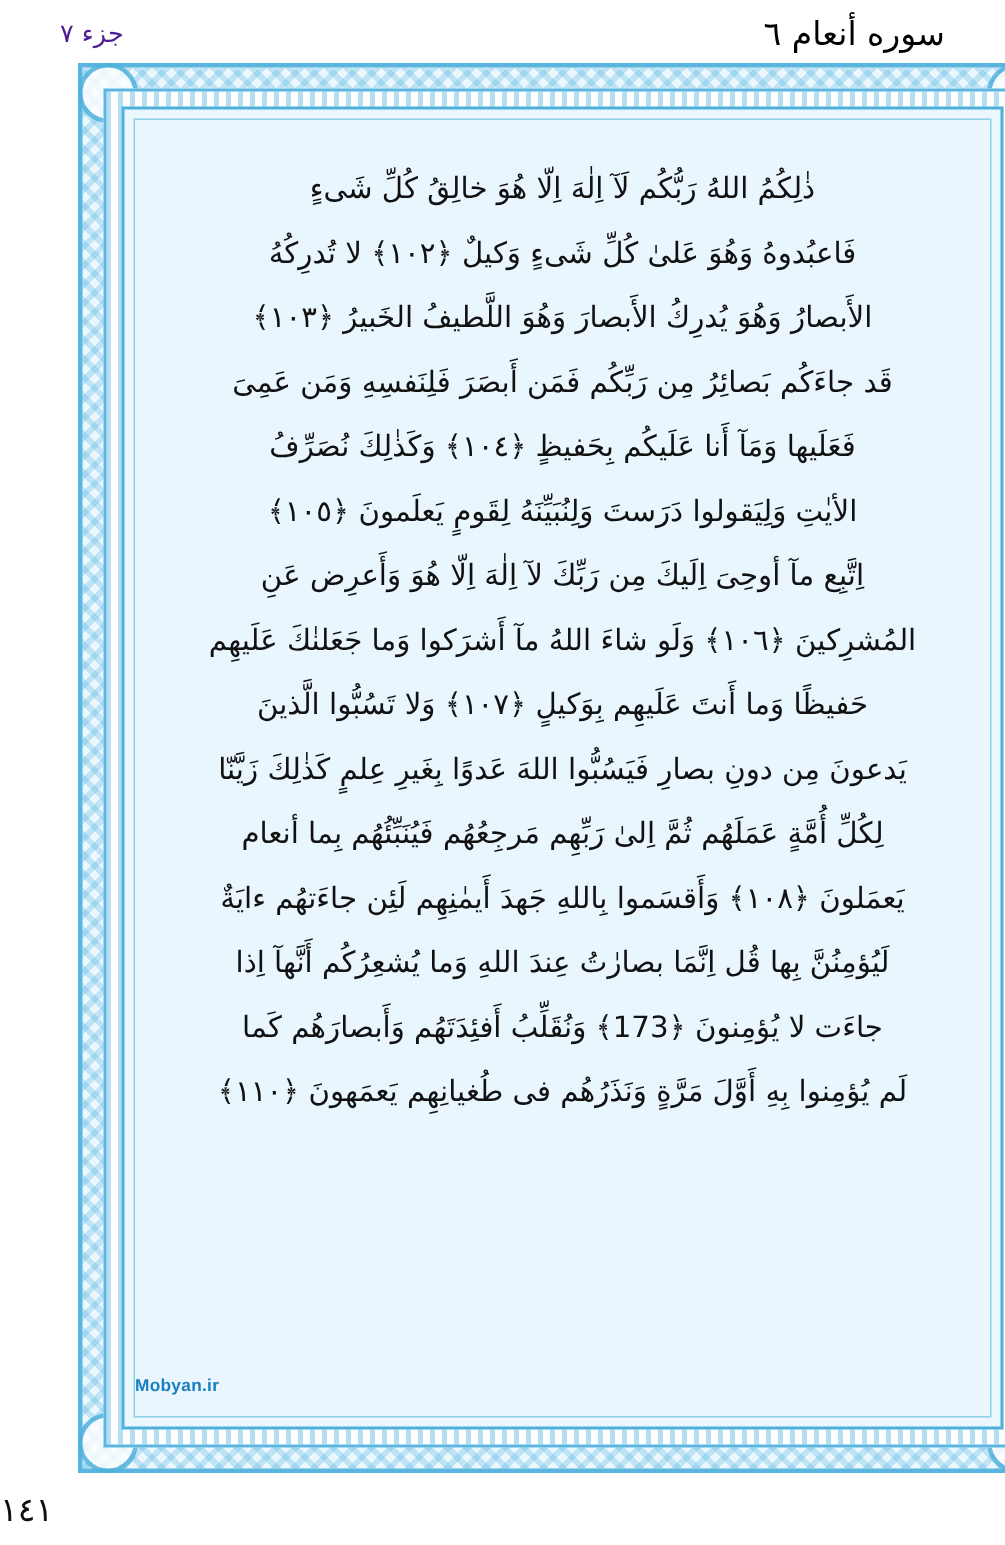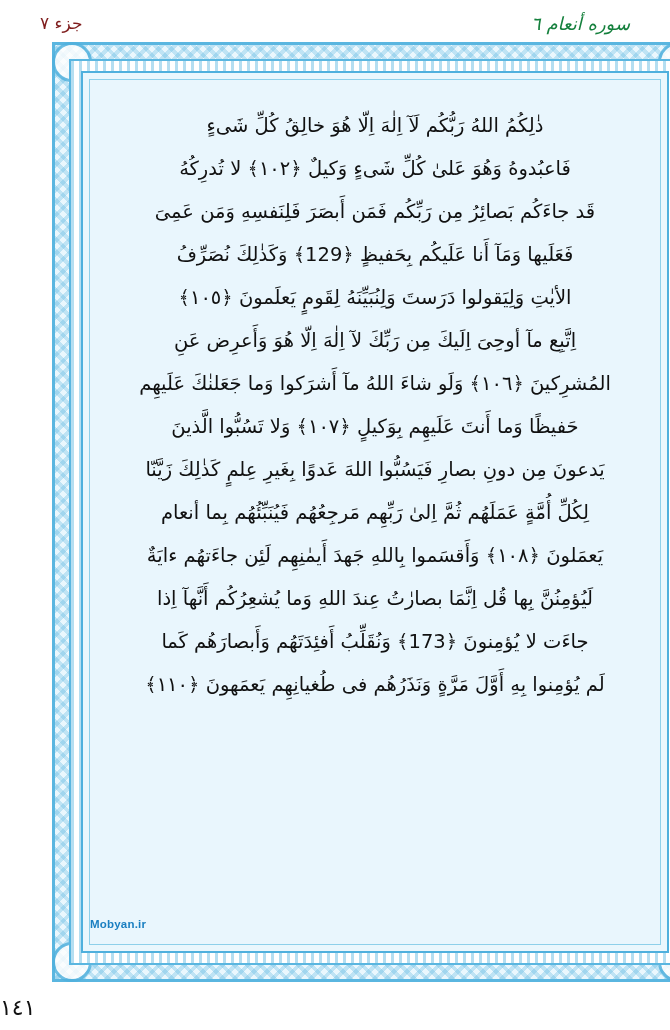--- a/index.html
+++ b/index.html
@@ -21,29 +21,28 @@
     top: 8px;
     left: 40px;
     right: 40px;
     height: 30px;
     display: flex;
     align-items: center;
     justify-content: space-between;
     direction: rtl;
   }
   .header-item {
-    font-size: 18px;
-    color: #15803d;
+    font-size: 22px;
+    color: #000000;
     font-family: "DejaVu Sans", sans-serif;
     white-space: nowrap;
-    font-style: italic;
   }
   .header-center {
     font-size: 17px;
-    color: #7f1d1d;
+    color: #4c1d95;
     letter-spacing: 2px;
   }
 
   
   .frame-outer {
     position: absolute;
     top: 42px;
     left: 12px;
     width: 646px;
     height: 940px;
@@ -159,22 +158,23 @@
   <div class="corner tr"></div>
   <div class="corner bl"></div>
   <div class="corner br"></div>
   <div class="frame-mid">
     <div class="frame-inner">
       <div class="frame-inner2">
 
         <div class="quran-text">
           <span class="line">ذٰلِكُمُ اللهُ رَبُّكُم لَآ اِلٰهَ اِلّا هُوَ خالِقُ كُلِّ شَىءٍ</span>
           <span class="line">فَاعبُدوهُ وَهُوَ عَلىٰ كُلِّ شَىءٍ وَكيلٌ ﴿١٠٢﴾ لا تُدرِكُهُ</span>
+          <span class="line">الأَبصارُ وَهُوَ يُدرِكُ الأَبصارَ وَهُوَ اللَّطيفُ الخَبيرُ ﴿١٠٣﴾</span>
           <span class="line">قَد جاءَكُم بَصائِرُ مِن رَبِّكُم فَمَن أَبصَرَ فَلِنَفسِهِ وَمَن عَمِىَ</span>
-          <span class="line">فَعَلَيها وَمَآ أَنا عَلَيكُم بِحَفيظٍ ﴿129﴾ وَكَذٰلِكَ نُصَرِّفُ</span>
+          <span class="line">فَعَلَيها وَمَآ أَنا عَلَيكُم بِحَفيظٍ ﴿١٠٤﴾ وَكَذٰلِكَ نُصَرِّفُ</span>
           <span class="line">الأيٰتِ وَلِيَقولوا دَرَستَ وَلِنُبَيِّنَهُ لِقَومٍ يَعلَمونَ ﴿١٠٥﴾</span>
           <span class="line">اِتَّبِع مآ أوحِىَ اِلَيكَ مِن رَبِّكَ لآ اِلٰهَ اِلّا هُوَ وَأَعرِض عَنِ</span>
           <span class="line">المُشرِكينَ ﴿١٠٦﴾ وَلَو شاءَ اللهُ مآ أَشرَكوا وَما جَعَلنٰكَ عَلَيهِم</span>
           <span class="line">حَفيظًا وَما أَنتَ عَلَيهِم بِوَكيلٍ ﴿١٠٧﴾ وَلا تَسُبُّوا الَّذينَ</span>
           <span class="line">يَدعونَ مِن دونِ بصارِ فَيَسُبُّوا اللهَ عَدوًا بِغَيرِ عِلمٍ كَذٰلِكَ زَيَّنّا</span>
           <span class="line">لِكُلِّ أُمَّةٍ عَمَلَهُم ثُمَّ اِلىٰ رَبِّهِم مَرجِعُهُم فَيُنَبِّئُهُم بِما أنعام</span>
           <span class="line">يَعمَلونَ ﴿١٠٨﴾ وَأَقسَموا بِاللهِ جَهدَ أَيمٰنِهِم لَئِن جاءَتهُم ءايَةٌ</span>
           <span class="line">لَيُؤمِنُنَّ بِها قُل اِنَّمَا بصارٰتُ عِندَ اللهِ وَما يُشعِرُكُم أَنَّهآ اِذا</span>
           <span class="line">جاءَت لا يُؤمِنونَ ﴿173﴾ وَنُقَلِّبُ أَفئِدَتَهُم وَأَبصارَهُم كَما</span>
           <span class="line">لَم يُؤمِنوا بِهِ أَوَّلَ مَرَّةٍ وَنَذَرُهُم فى طُغيانِهِم يَعمَهونَ ﴿١١٠﴾</span>

